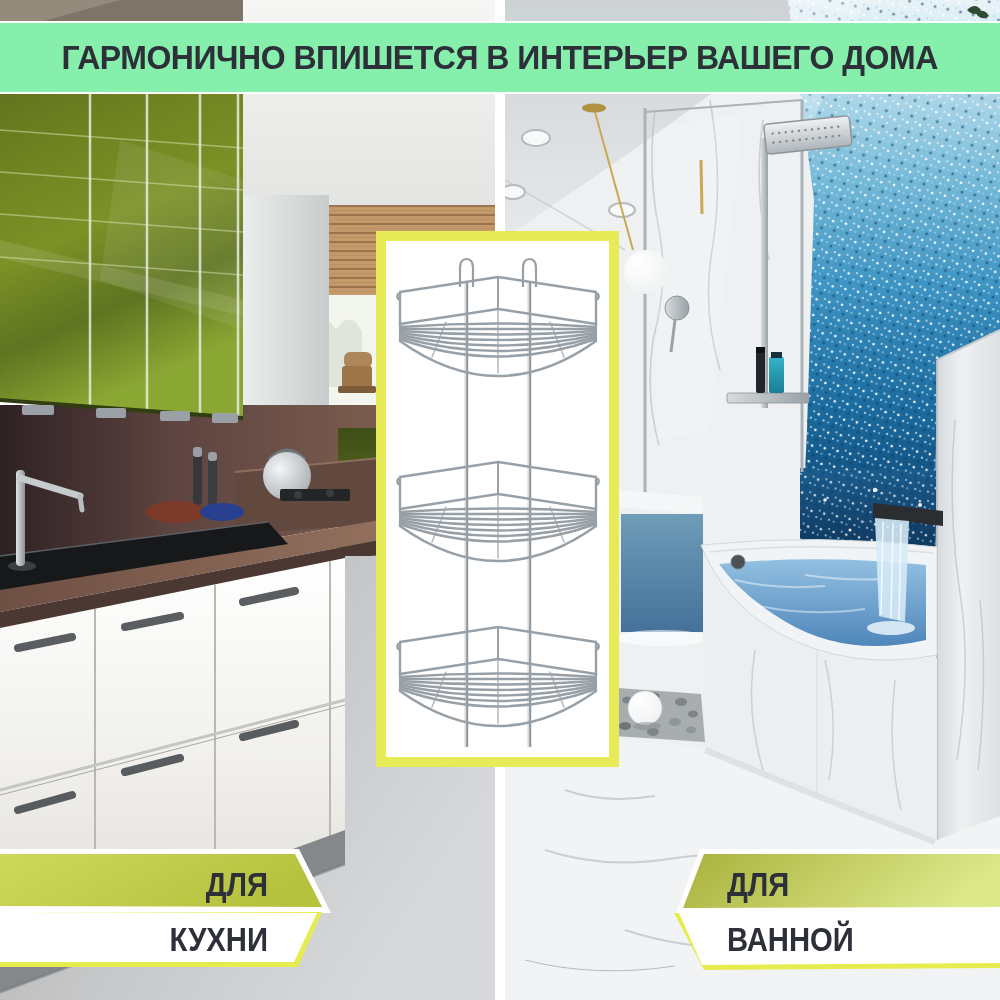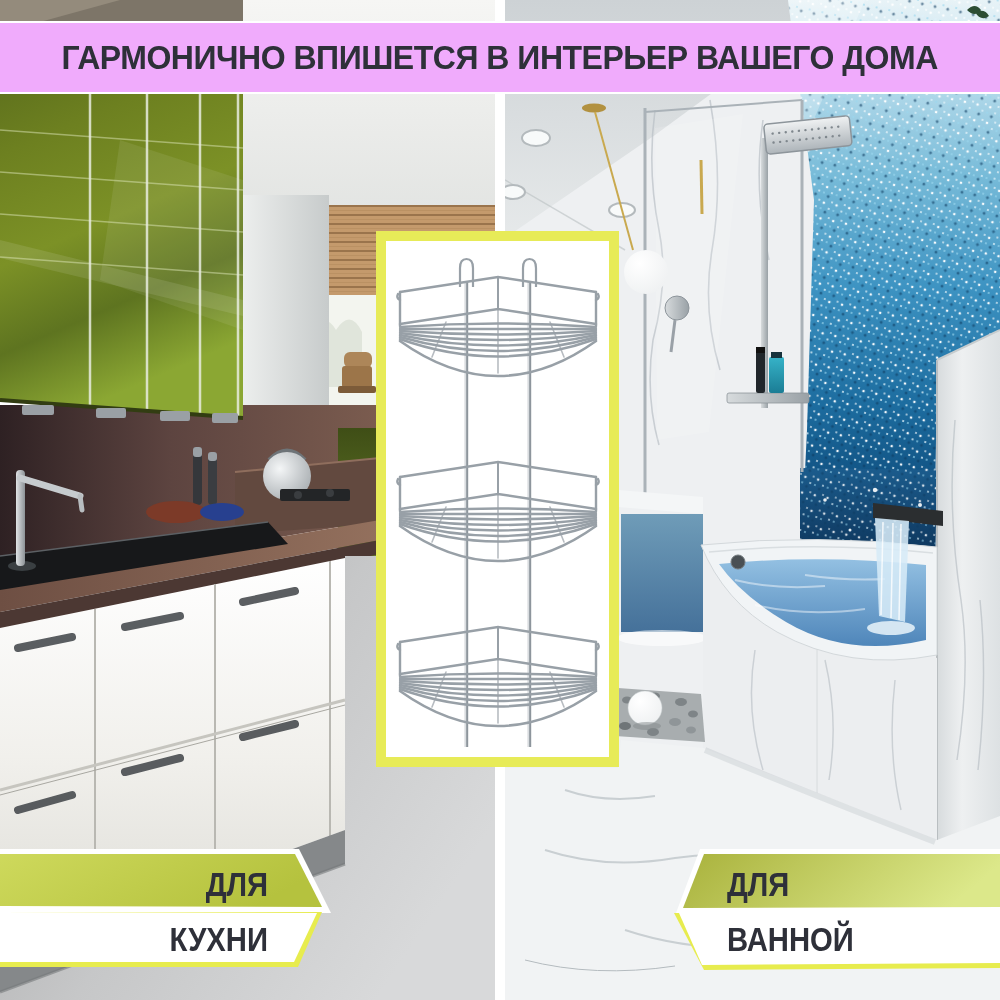--- a/index.html
+++ b/index.html
@@ -5,21 +5,21 @@
   html,body{margin:0;padding:0;background:#777;}
   .canvas{position:relative;width:1000px;height:1000px;margin:0 auto;overflow:hidden;
           font-family:"Liberation Sans",sans-serif;background:#fff;}
   .abs{position:absolute;}
   .photo{top:0;height:1000px;overflow:hidden;}
   #photo-left{left:0;width:495px;}
   #photo-right{left:505px;width:495px;}
   #divider{left:495px;top:0;width:10px;height:1000px;background:#ffffff;z-index:4;}
   #top-banner{left:0;top:21px;width:1000px;height:73px;box-sizing:border-box;
 
-              border-top:2px solid #fff;border-bottom:2px solid #fff;background:#f0abfc;
+              border-top:2px solid #fff;border-bottom:2px solid #fff;background:#86efac;
               display:flex;align-items:center;justify-content:center;z-index:6;}
   #top-banner span{font-weight:700;font-size:33px;letter-spacing:-0.5px;color:#2e3039;
                    white-space:nowrap;transform:scaleX(.97);}
   #product-frame{left:376px;top:231px;width:243px;height:536px;box-sizing:border-box;
                  border:10px solid #e7eb58;background:#ffffff;z-index:6;}
   .ribbon-svg{z-index:7;}
   .rb-label{position:absolute;z-index:8;font-weight:700;font-size:34px;line-height:34px;
             color:#2e3039;white-space:nowrap;}
   .rb-left{left:0;width:268px;text-align:right;transform:scaleX(.86);transform-origin:100% 50%;}
   .rb-right{left:727px;transform:scaleX(.86);transform-origin:0 50%;}

